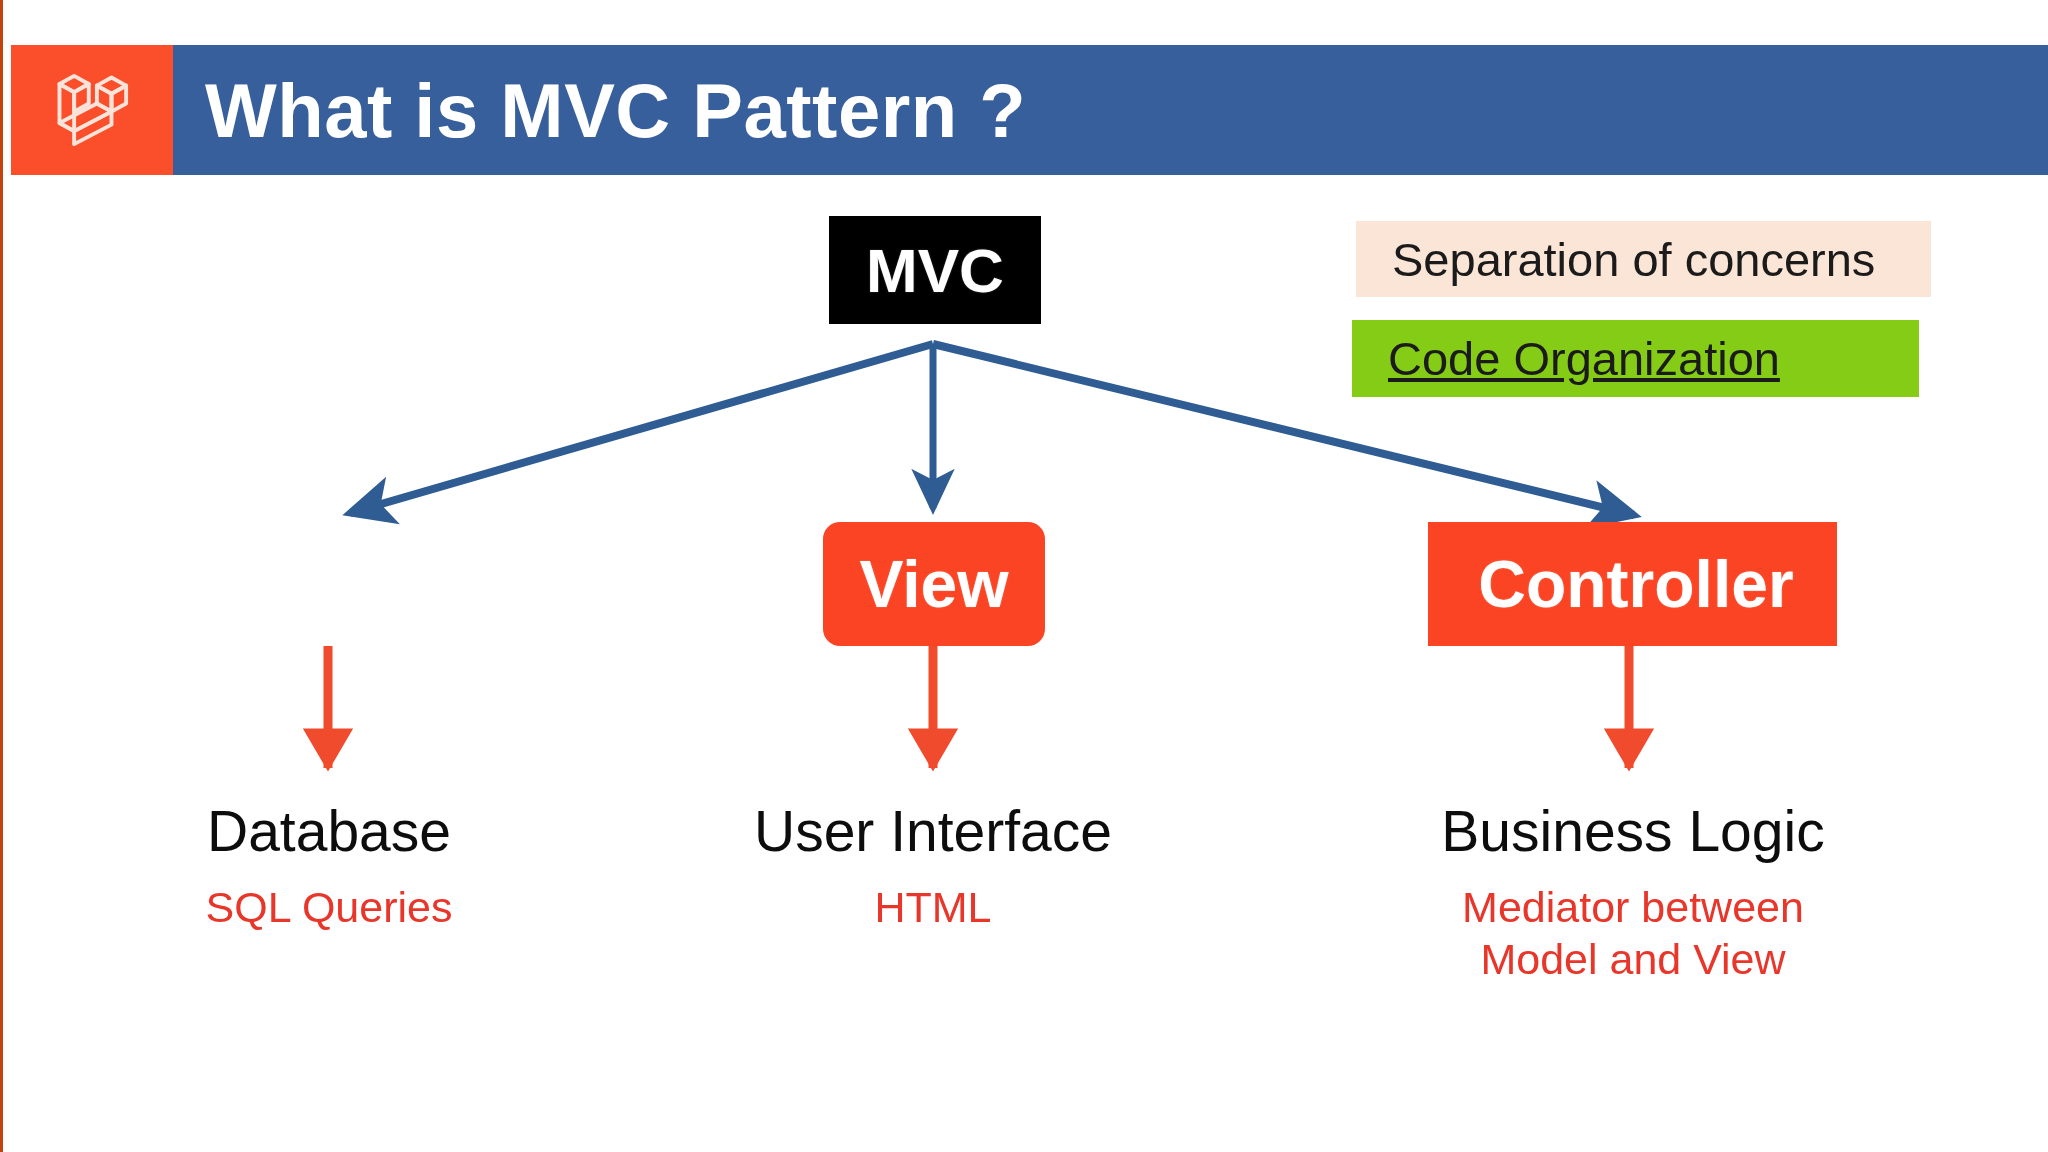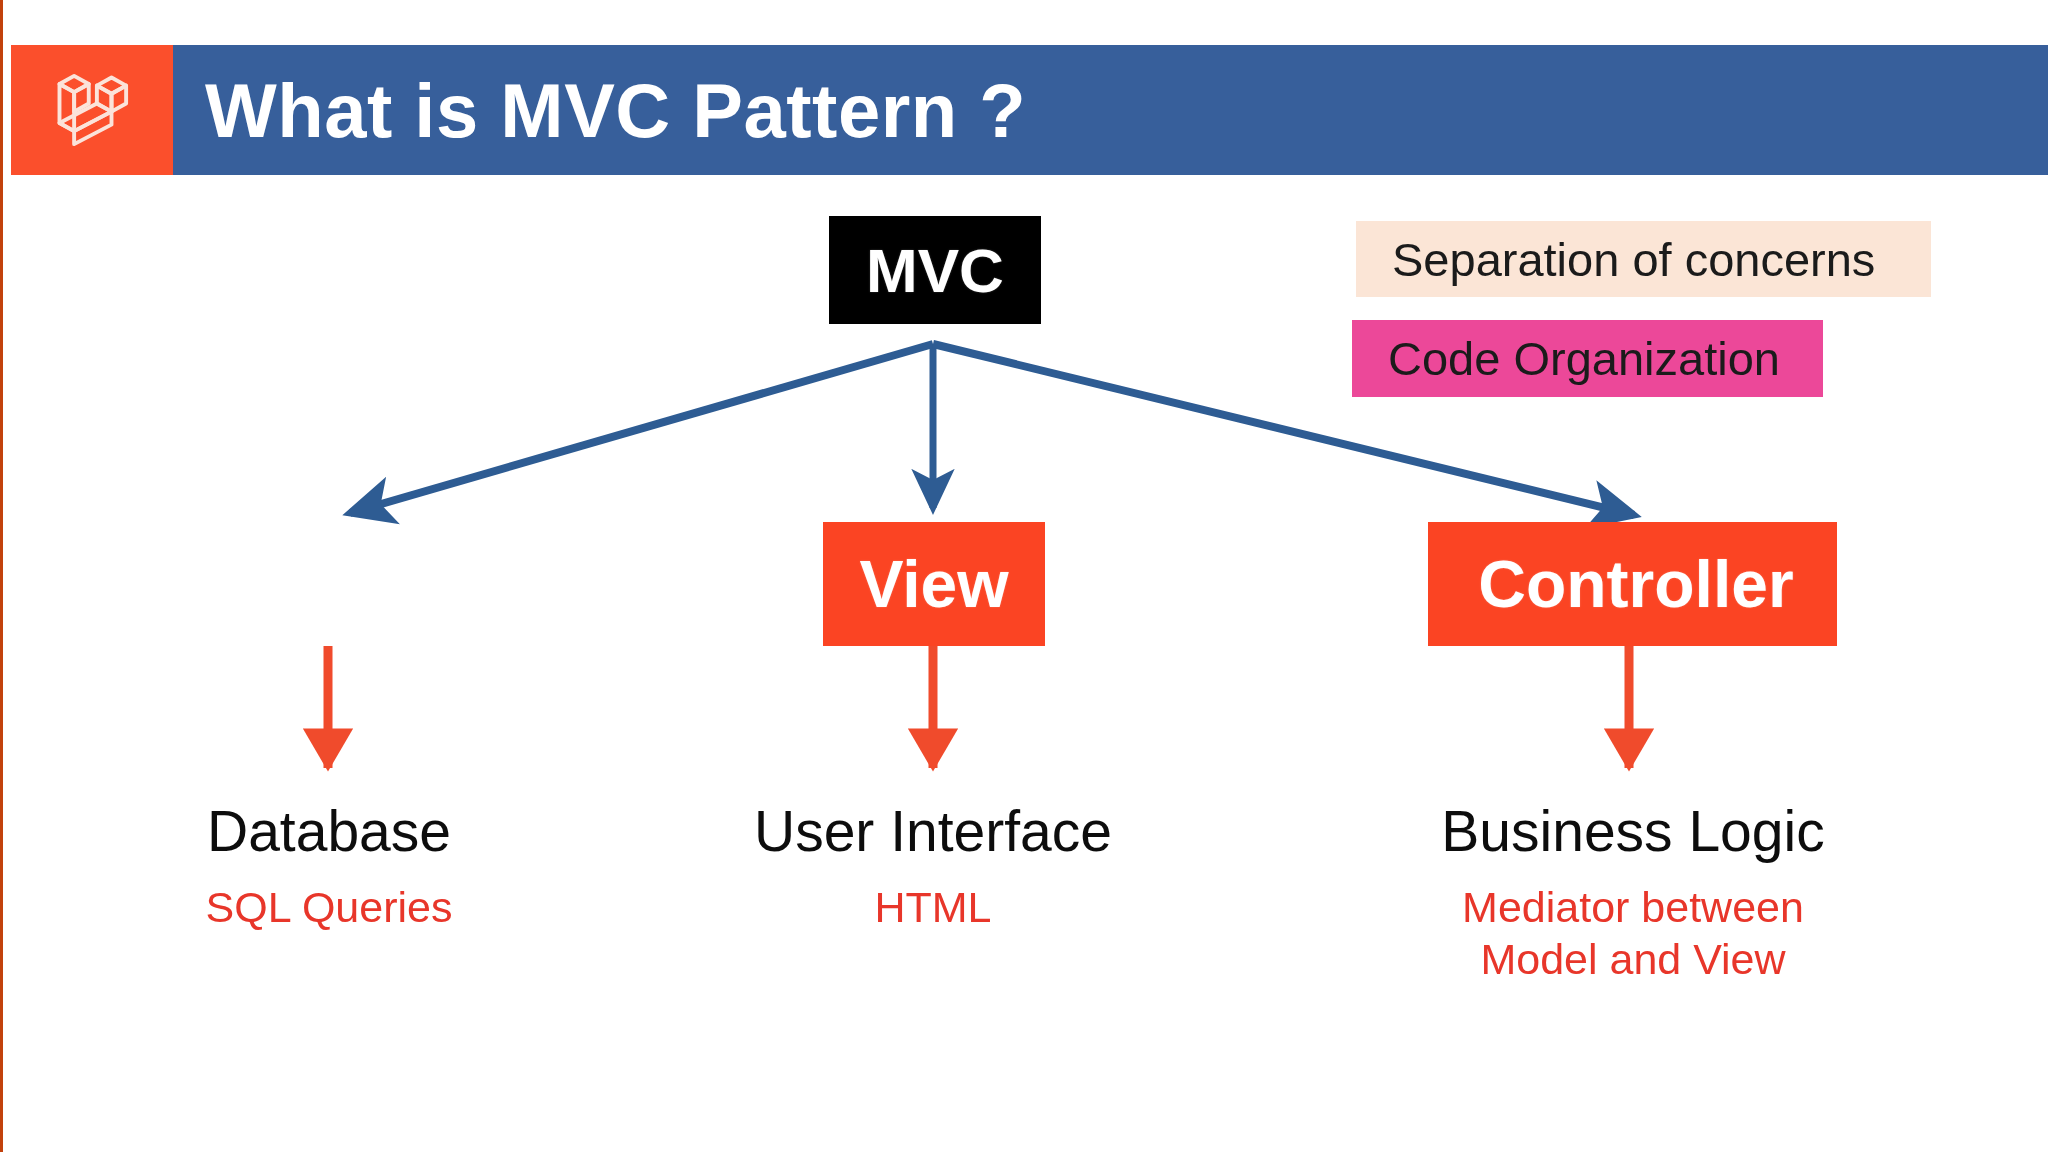--- a/index.html
+++ b/index.html
@@ -80,20 +80,21 @@
     background: #FB4423;
     font-size: 66px;
   }
   #node-view {
     left: 820px;
     top: 522px;
     width: 222px;
     height: 124px;
     background: #FB4423;
     font-size: 66px;
+    border-radius: 17px;
   }
   #node-controller {
     left: 1425px;
     top: 522px;
     width: 402px;
     height: 124px;
     background: #FB4423;
     font-size: 66px;
     padding-left: 7px;
   }
@@ -111,23 +112,24 @@
   #callout-separation {
     left: 1353px;
     top: 221px;
     width: 575px;
     height: 76px;
     background: #FBE5D6;
   }
   #callout-organization {
     left: 1349px;
     top: 320px;
-    width: 471px;
+    width: 567px;
     height: 77px;
-    background: #ec4899;
+    background: #84cc16;
+    text-decoration: underline;
   }
 
   
   #connectors {
     position: absolute;
     left: 0;
     top: 0;
     width: 2048px;
     height: 1152px;
     pointer-events: none;

